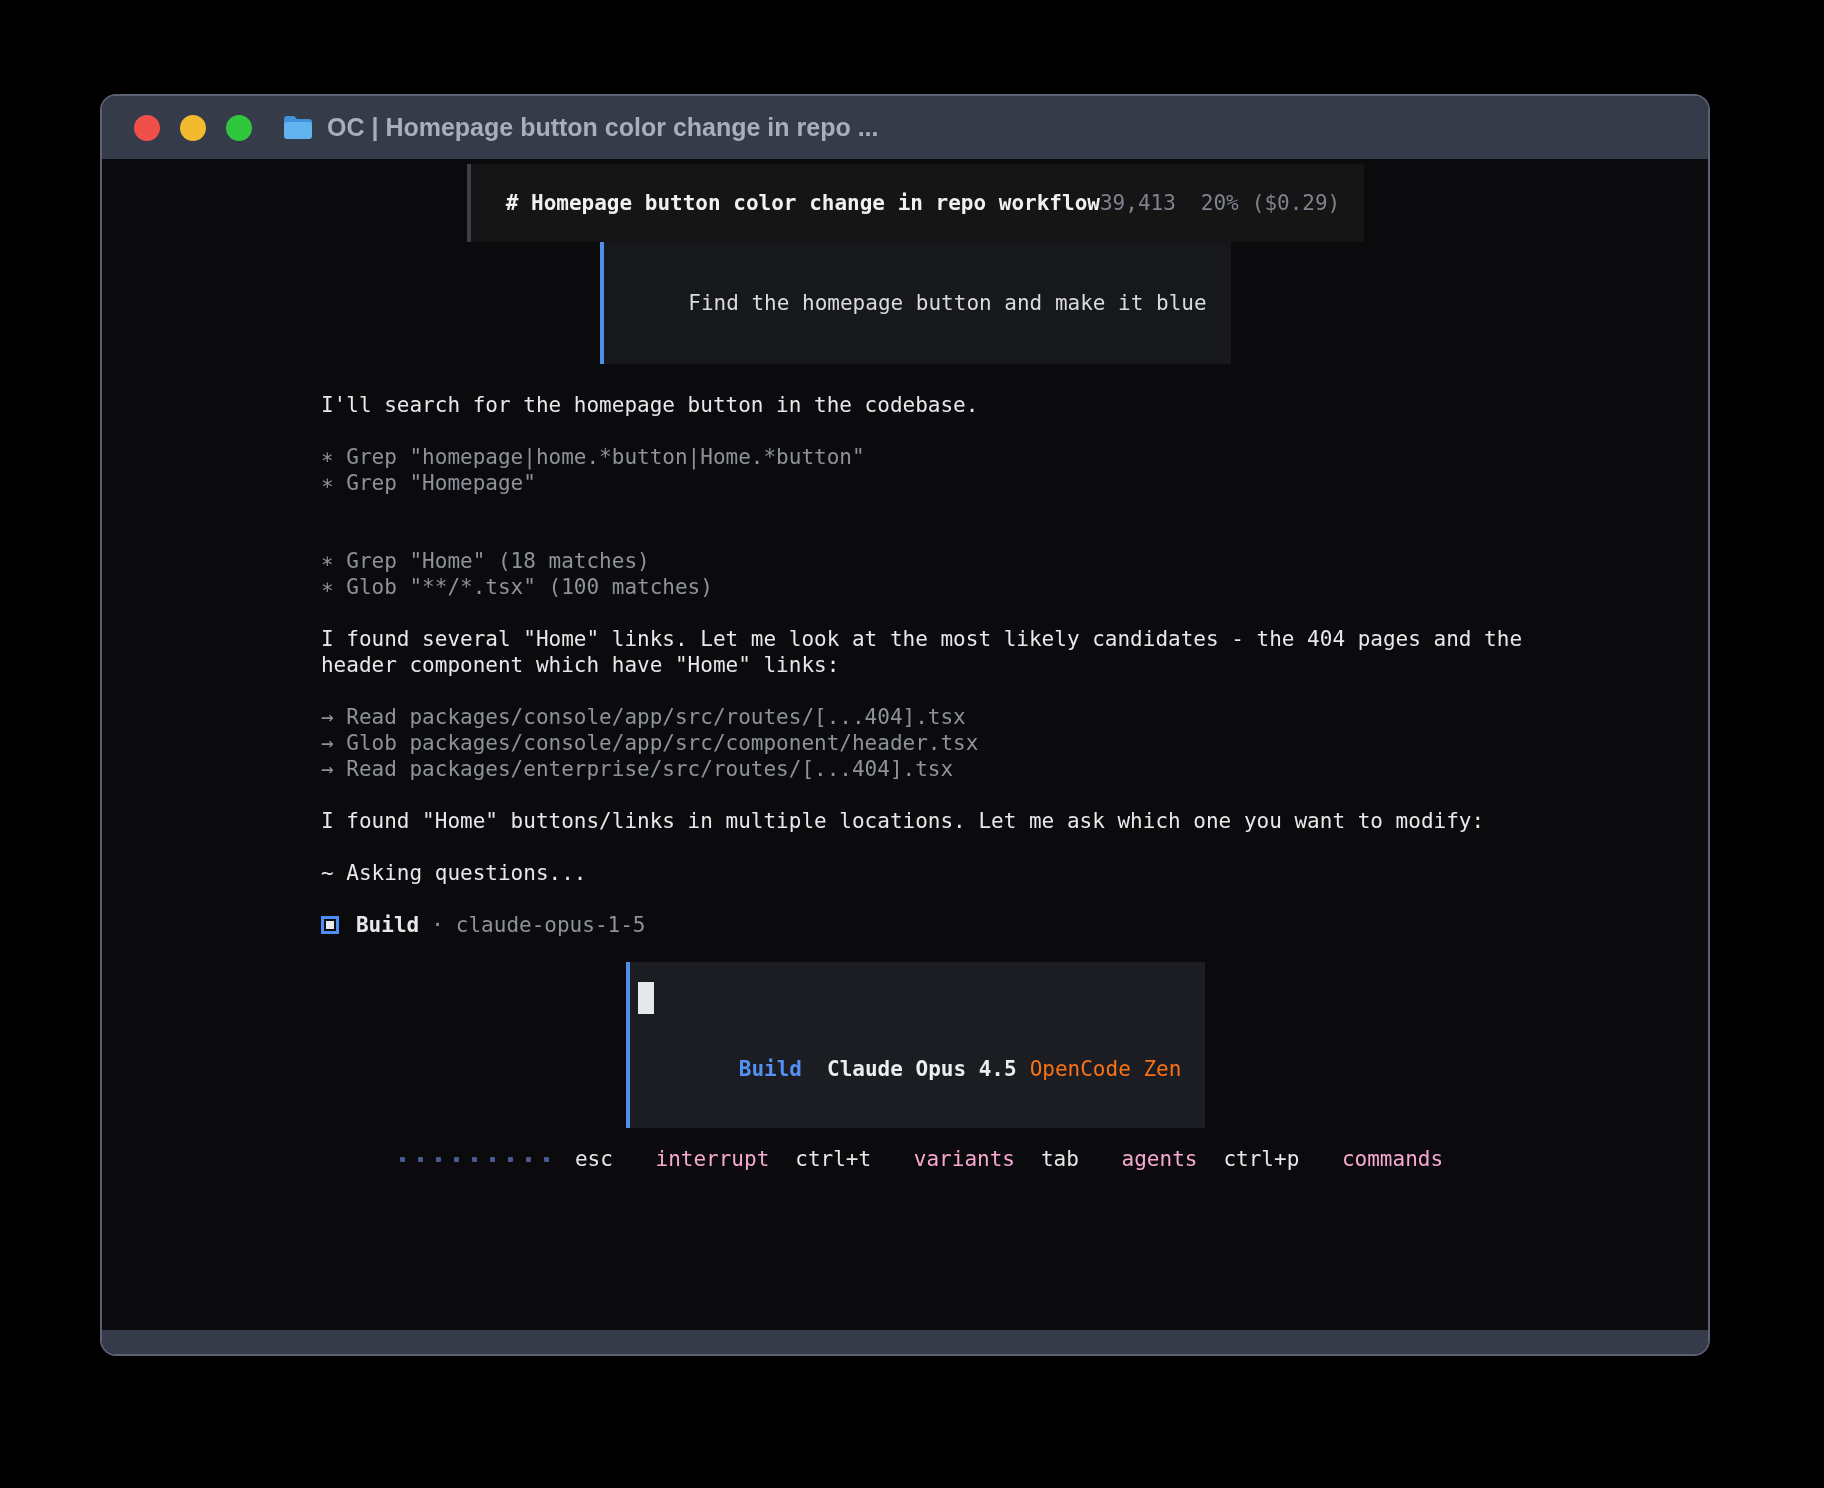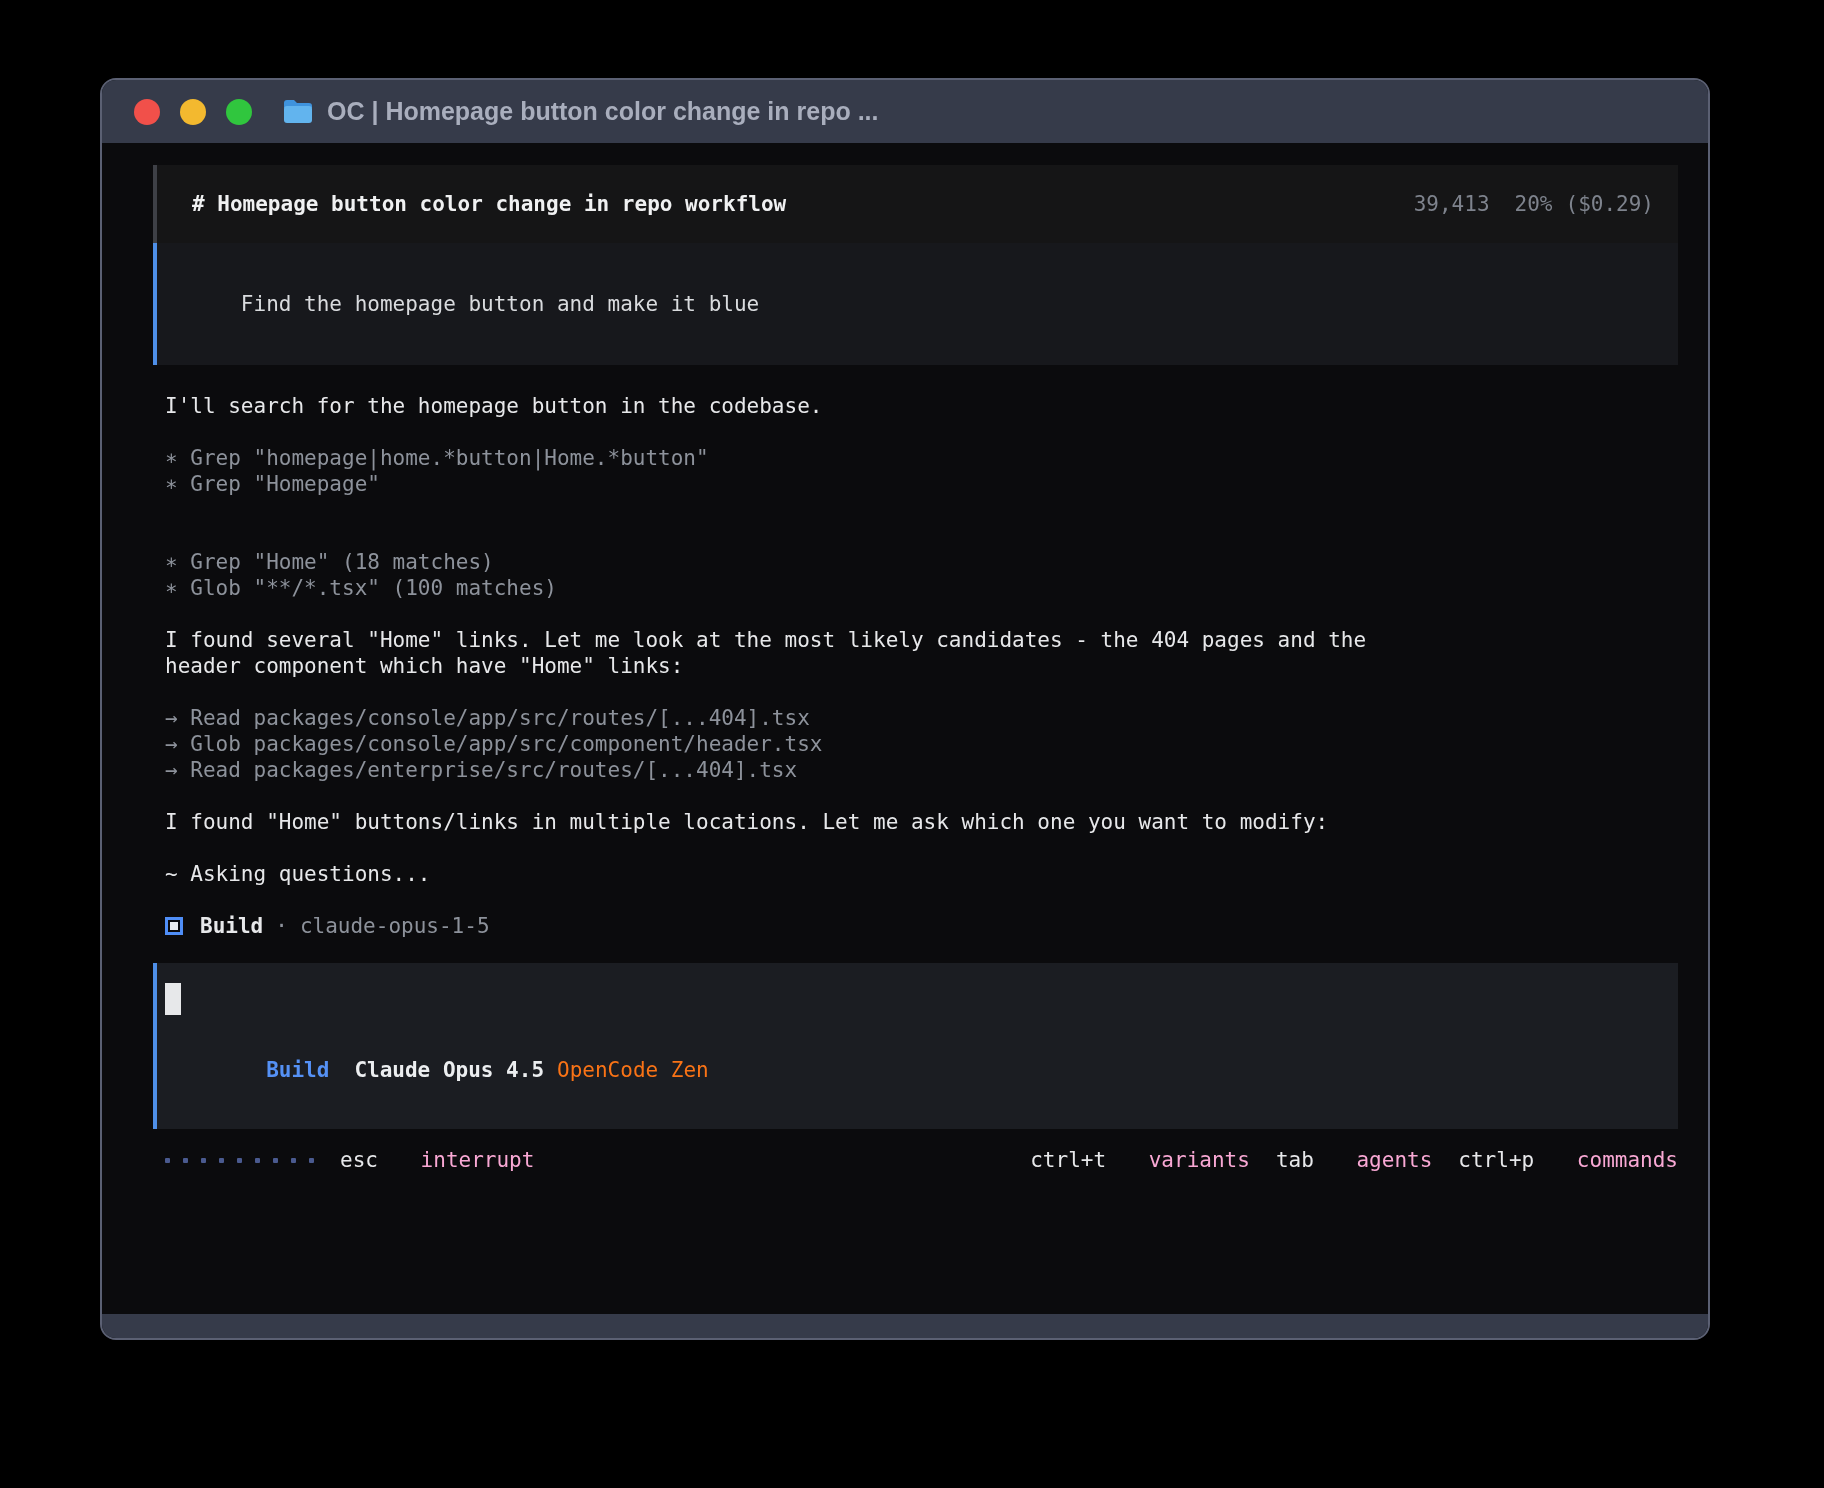--- a/index.html
+++ b/index.html
@@ -1,20 +1,20 @@
 <!DOCTYPE html>
 <html><head>
 <meta charset="utf-8">
 <style>
   * { margin: 0; padding: 0; box-sizing: border-box; }
   html, body { width: 1824px; height: 1488px; background: #000000; overflow: hidden; }
   body { font-family: "DejaVu Sans Mono", monospace; }
 
   .window {
-    position: absolute; left: 100px; top: 78px;
+    position: absolute; left: 100px; top: 94px;
     width: 1610px; height: 1262px;
     background: #0b0b0d;
     border: 2px solid #5b6073;
     border-radius: 16px;
     display: flex; flex-direction: column;
     overflow: hidden;
   }
 
   
   .titlebar {
@@ -32,23 +32,24 @@
     margin-left: 13px;
     font-family: "Liberation Sans", sans-serif;
     font-weight: 700; font-size: 25px; color: #a9aebd;
     white-space: pre;
   }
 
   
   .content {
     flex: 1 1 auto;
     display: flex; flex-direction: column;
-    padding: 22px 30px 0 51px;
+    padding: 5px 30px 0 51px;
     font-size: 21px; line-height: 26px;
     overflow: hidden;
+    align-items: center;
   }
 
   .session-header {
     height: 78px; flex: 0 0 78px;
     background: #151516;
     border-left: 4px solid #3e4046;
     padding: 0 24px 0 35px;
     display: flex; align-items: center; justify-content: space-between;
     white-space: pre;
   }

